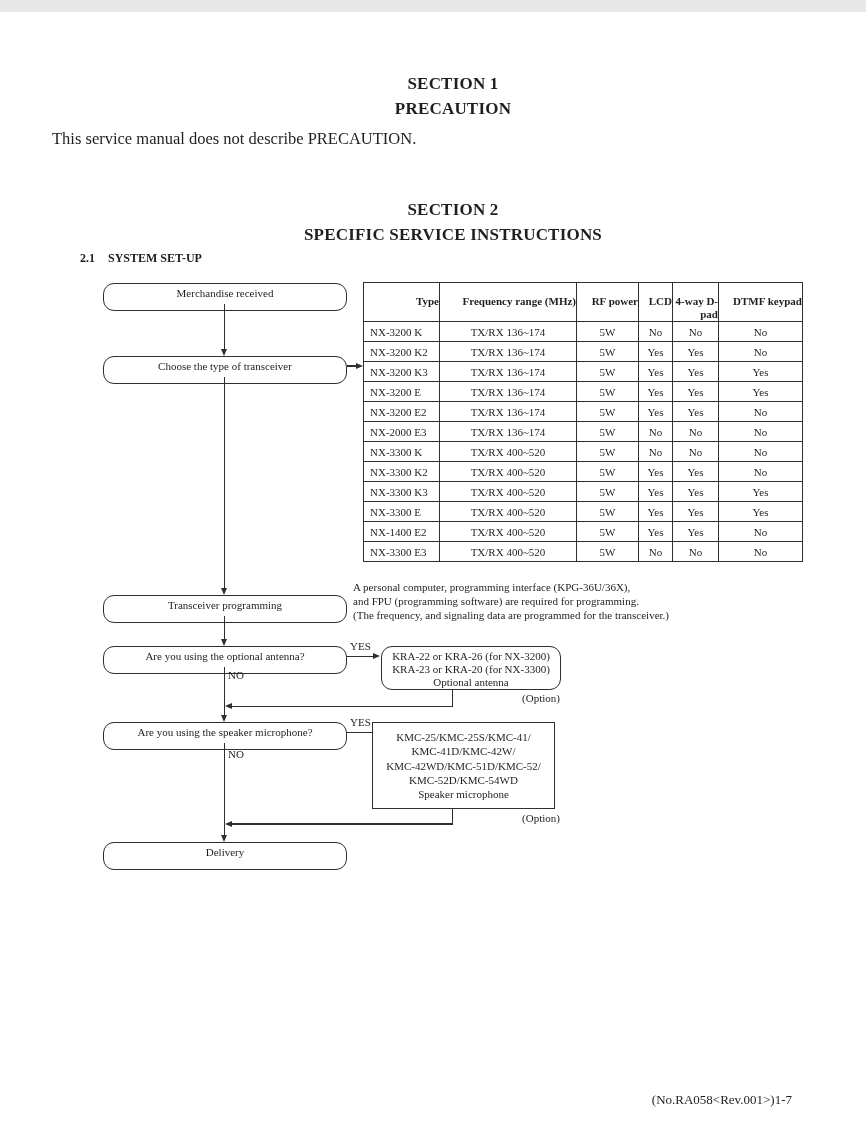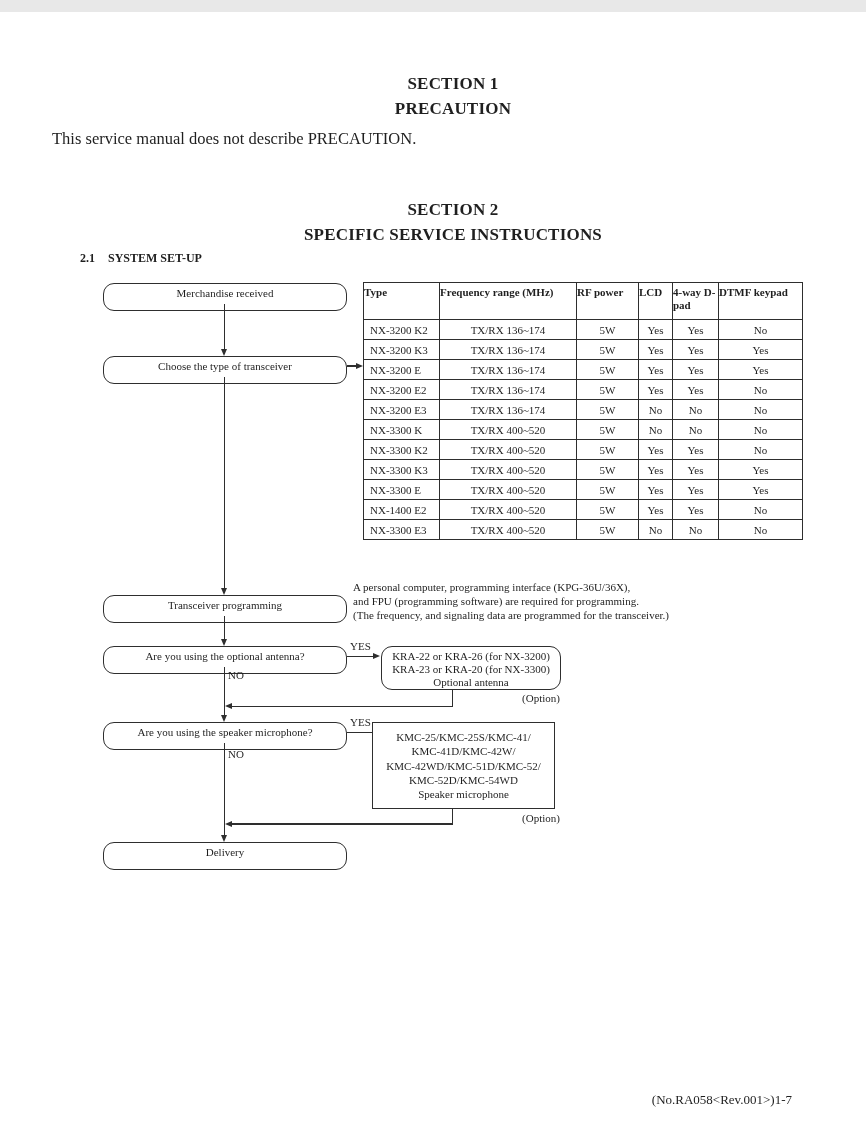--- a/index.html
+++ b/index.html
@@ -36,21 +36,21 @@
 
   .optbox { position:absolute; border:1.5px solid #2e2e2e; background:#fff;
             font-size:11px; text-align:center; }
   .optbox.antenna { left:381px; top:634px; width:180px; height:44px; padding-top:2.5px; line-height:13.2px;border-radius:11px; }
   .optbox.speaker { left:372px; top:710px; width:183px; height:87px; padding-top:7px;  line-height:14.3px; }
   .option-label { position:absolute; font-size:11px; text-align:right; }
 
   table.spec { position:absolute; left:363px; top:270px; border-collapse:collapse;
                table-layout:fixed; background:#fff; }
   table.spec th, table.spec td { border:1.4px solid #2e2e2e; font-size:11px; overflow:hidden; }
-  table.spec th { height:37px; font-weight:bold; text-align:left; vertical-align:top; padding-top:3px; line-height:13px; }
+  table.spec th { height:37px; font-weight:bold; text-align:right; vertical-align:top; padding-top:12px; line-height:13px; }
   table.spec td { height:20px; text-align:center; vertical-align:middle; padding:0; }
   table.spec td.cell-left { text-align:left; padding-left:6px; }
 
   .footer { position:absolute; right:74px; top:1080px; font-size:13px; }
 </style>
 </head>
 <body>
 
 <div class="page">
 
@@ -141,20 +141,28 @@
         <th>Type</th>
         <th>Frequency range (MHz)</th>
         <th>RF power</th>
         <th>LCD</th>
         <th>4-way D-pad</th>
         <th>DTMF keypad</th>
       </tr>
     </thead>
     <tbody>
         <tr>
+          <td class="cell-left">NX-3200 K</td>
+          <td>TX/RX 136~174</td>
+          <td>5W</td>
+          <td>No</td>
+          <td>No</td>
+          <td>No</td>
+        </tr>
+        <tr>
           <td class="cell-left">NX-3200 K2</td>
           <td>TX/RX 136~174</td>
           <td>5W</td>
           <td>Yes</td>
           <td>Yes</td>
           <td>No</td>
         </tr>
         <tr>
           <td class="cell-left">NX-3200 K3</td>
           <td>TX/RX 136~174</td>
@@ -173,21 +181,21 @@
         </tr>
         <tr>
           <td class="cell-left">NX-3200 E2</td>
           <td>TX/RX 136~174</td>
           <td>5W</td>
           <td>Yes</td>
           <td>Yes</td>
           <td>No</td>
         </tr>
         <tr>
-          <td class="cell-left">NX-3200 E3</td>
+          <td class="cell-left">NX-2000 E3</td>
           <td>TX/RX 136~174</td>
           <td>5W</td>
           <td>No</td>
           <td>No</td>
           <td>No</td>
         </tr>
         <tr>
           <td class="cell-left">NX-3300 K</td>
           <td>TX/RX 400~520</td>
           <td>5W</td>

